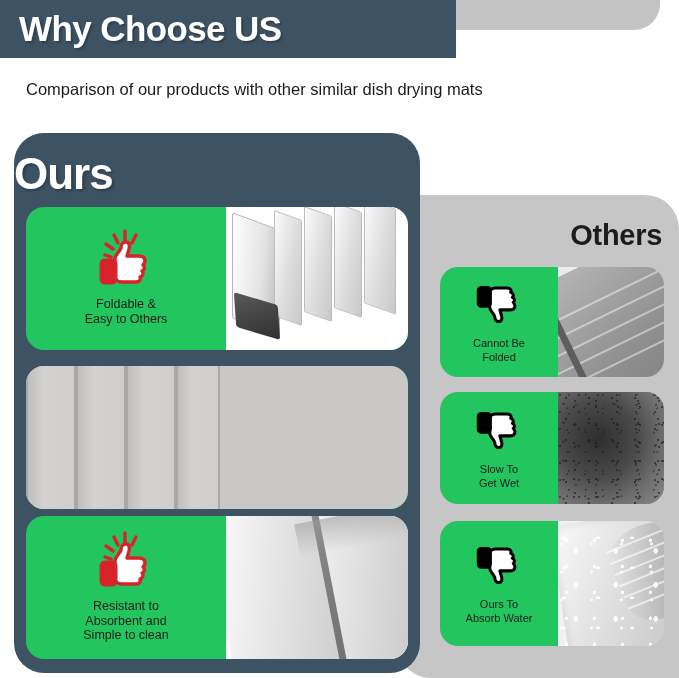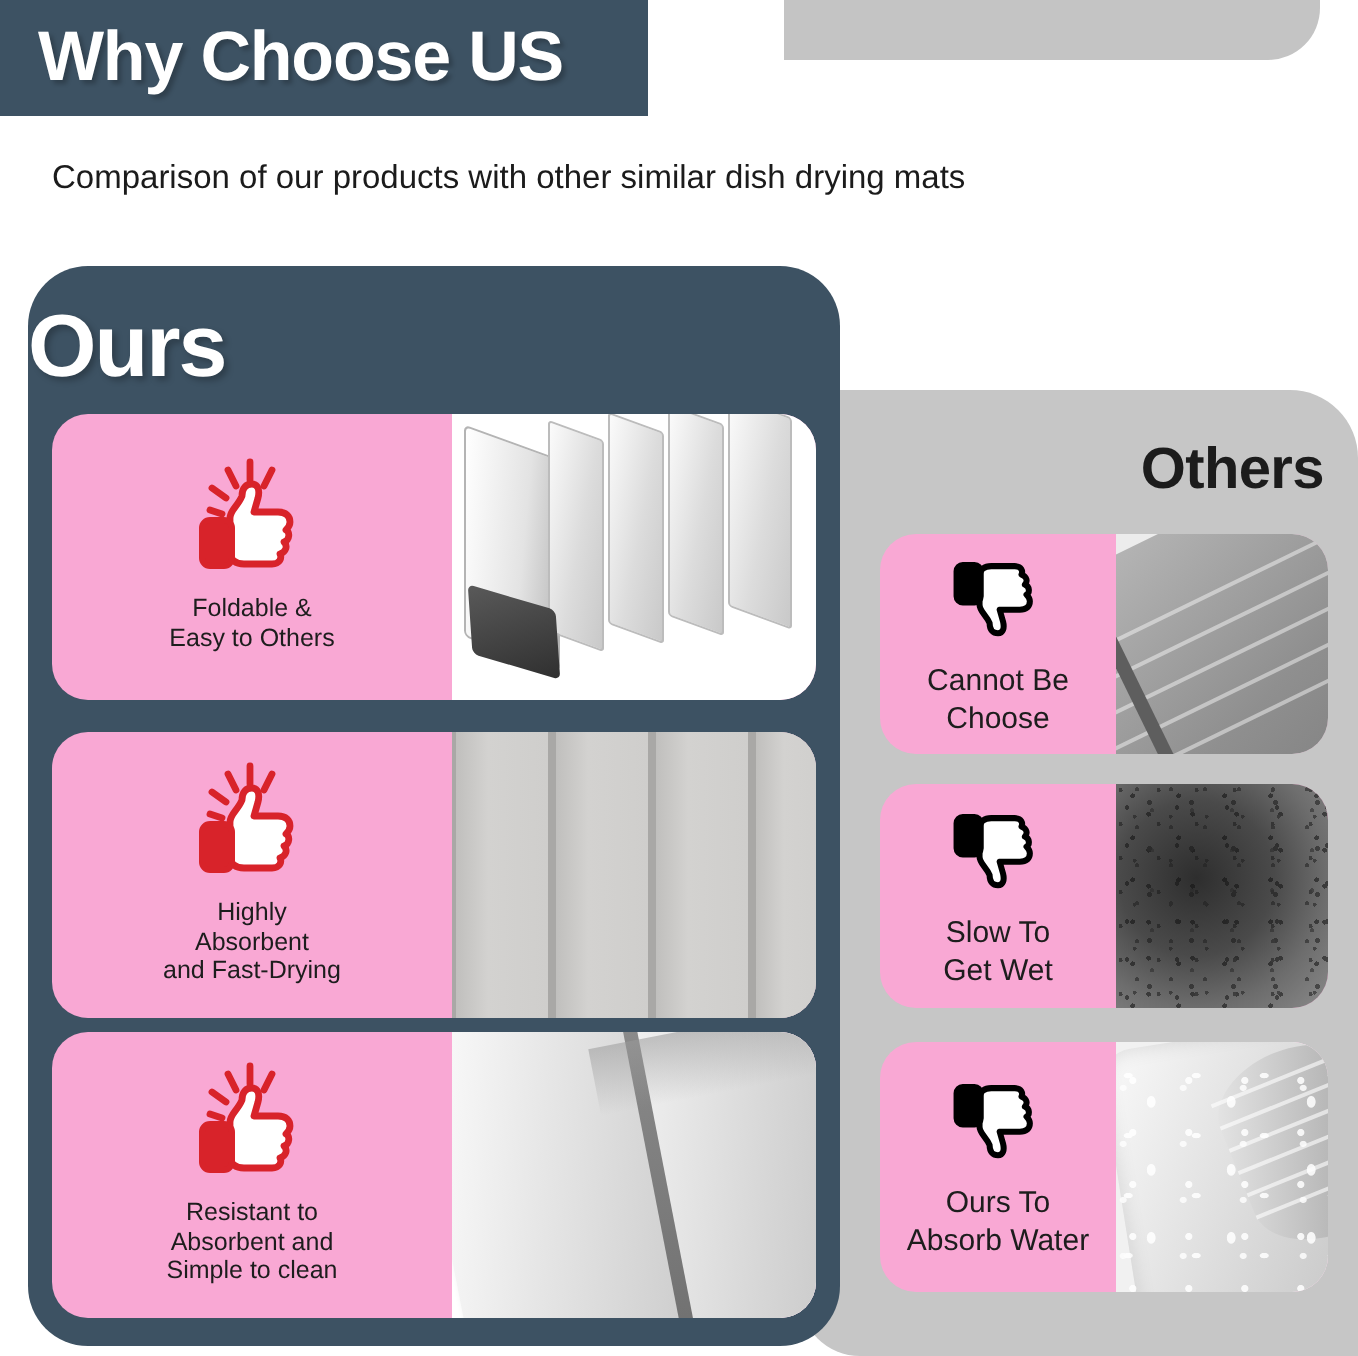--- a/index.html
+++ b/index.html
@@ -9,21 +9,21 @@
     font-family:"Liberation Sans", sans-serif;
     overflow:hidden;position:relative;
   }
 
   
   .header-band{
     position:absolute;left:392px;top:0;width:268px;height:30px;
     background:#c4c4c4;border-bottom-right-radius:26px;
   }
   .header-banner{
-    position:absolute;left:0;top:0;width:324px;height:58px;
+    position:absolute;left:0;top:0;width:456px;height:58px;
     background:#3d5263;
     display:flex;align-items:center;
   }
   .header-title{
     color:#ffffff;font-size:35px;font-weight:bold;
     letter-spacing:-0.6px;padding-left:19px;
     text-shadow:2px 2px 2px rgba(0,0,0,.22);
     white-space:nowrap;
   }
   .subtitle{
@@ -48,21 +48,21 @@
     border-bottom-right-radius:0px;border-bottom-left-radius:30px;
   }
   .others-title{
     position:absolute;left:22px;top:24px;width:240px;
     text-align:right;color:#1c1c1c;
     font-size:29px;font-weight:bold;letter-spacing:-0.3px;
   }
 
   
   .card{
-    position:absolute;background:#f9a8d4;border-radius:18px;
+    position:absolute;background:#22c55e;border-radius:18px;
     overflow:hidden;display:flex;align-items:stretch;
   }
   .ours-card{left:26px;width:382px;height:143px;}
   .ours-card.c1{top:207px;}
   .ours-card.c2{top:366px;}
   .ours-card.c3{top:516px;}
 
   .others-card{left:440px;width:224px;height:110px;}
   .others-card.o1{top:267px;}
   .others-card.o2{top:392px;height:112px;}
@@ -74,21 +74,21 @@
     box-sizing:border-box;
   }
   .ours-card .card-left{width:200px;padding:6px 4px 8px;}
   .others-card .card-left{width:118px;padding:4px 2px 6px;}
 
   .card-caption{
     text-align:center;color:#1d1d1d;line-height:1.18;
     margin-top:7px;
   }
   .ours-card .card-caption{font-size:12.5px;}
-  .others-card .card-caption{font-size:15px;line-height:1.25;}
+  .others-card .card-caption{font-size:11px;line-height:1.25;}
 
   .card-photo{flex:1 1 auto;position:relative;overflow:hidden;}
 
   
   .thumb{position:relative;}
   .thumb svg{display:block;}
 
   
   .ph{position:absolute;inset:0;}
 
@@ -245,66 +245,46 @@
       <div class="slab" style="left:48px;top:8px;width:26px;height:104px;"></div>
       <div class="slab" style="left:78px;top:4px;width:26px;height:104px;"></div>
       <div class="slab" style="left:108px;top:0px;width:26px;height:104px;"></div>
       <div class="slab" style="left:138px;top:-4px;width:30px;height:104px;"></div>
       <div class="dark-end"></div>
     </div>
   </div>
 </div>
 
 <div class="card ours-card c2">
+  <div class="card-photo">
+    <div class="ph mat-ribs">
+      <div class="rib" style="left:0px;width:46px;"></div>
+      <div class="rib" style="left:50px;width:46px;"></div>
+      <div class="rib" style="left:100px;width:46px;"></div>
+      <div class="rib" style="left:150px;width:40px;"></div>
+    </div>
+  </div>
+</div>
+
+<div class="card ours-card c3">
   <div class="card-left">
     <span class="thumb">
       <svg width="62" height="62" viewBox="0 0 62 62">
         <g stroke="#d8232a" stroke-width="3.4" stroke-linecap="round" fill="none">
           <line x1="30" y1="3" x2="30" y2="12"></line>
           <line x1="19" y1="7" x2="23" y2="15"></line>
           <line x1="41" y1="7" x2="37" y2="15"></line>
           <line x1="11" y1="16" x2="18" y2="21"></line>
           <line x1="10" y1="27" x2="16" y2="29"></line>
         </g>
         <path d="M26 20 c0-4 2-6 5-6 c3 0 4 3 3 7 l-2 7 l12 0 c4 0 6 2 6 5 c0 2 -1 3 -2 4 c2 1 2 5 -1 6 c2 2 1 5 -2 6 c1 2 0 5 -4 5 l-14 0 c-4 0 -7 -2 -7 -6 l0 -17 c0 -4 4 -6 6 -11 z" fill="#ffffff" stroke="#d8232a" stroke-width="3.4" stroke-linejoin="round"></path>
         <rect x="6" y="32" width="15" height="23" rx="4" fill="#d8232a" stroke="#d8232a" stroke-width="3"></rect>
       </svg>
     </span>
     <div class="card-caption">
-      <div>Highly</div>
-      <div>Absorbent</div>
-      <div>and Fast-Drying</div>
-    </div>
-  </div>
-  <div class="card-photo">
-    <div class="ph mat-ribs">
-      <div class="rib" style="left:0px;width:46px;"></div>
-      <div class="rib" style="left:50px;width:46px;"></div>
-      <div class="rib" style="left:100px;width:46px;"></div>
-      <div class="rib" style="left:150px;width:40px;"></div>
-    </div>
-  </div>
-</div>
-
-<div class="card ours-card c3">
-  <div class="card-left">
-    <span class="thumb">
-      <svg width="62" height="62" viewBox="0 0 62 62">
-        <g stroke="#d8232a" stroke-width="3.4" stroke-linecap="round" fill="none">
-          <line x1="30" y1="3" x2="30" y2="12"></line>
-          <line x1="19" y1="7" x2="23" y2="15"></line>
-          <line x1="41" y1="7" x2="37" y2="15"></line>
-          <line x1="11" y1="16" x2="18" y2="21"></line>
-          <line x1="10" y1="27" x2="16" y2="29"></line>
-        </g>
-        <path d="M26 20 c0-4 2-6 5-6 c3 0 4 3 3 7 l-2 7 l12 0 c4 0 6 2 6 5 c0 2 -1 3 -2 4 c2 1 2 5 -1 6 c2 2 1 5 -2 6 c1 2 0 5 -4 5 l-14 0 c-4 0 -7 -2 -7 -6 l0 -17 c0 -4 4 -6 6 -11 z" fill="#ffffff" stroke="#d8232a" stroke-width="3.4" stroke-linejoin="round"></path>
-        <rect x="6" y="32" width="15" height="23" rx="4" fill="#d8232a" stroke="#d8232a" stroke-width="3"></rect>
-      </svg>
-    </span>
-    <div class="card-caption">
       <div>Resistant to</div>
       <div>Absorbent and</div>
       <div>Simple to clean</div>
     </div>
   </div>
   <div class="card-photo">
     <div class="ph mat-light">
       <div class="panelA"></div>
       <div class="panelB"></div>
       <div class="seam"></div>
@@ -316,21 +296,21 @@
 <div class="card others-card o1">
   <div class="card-left">
     <span class="thumb">
       <svg width="52" height="52" viewBox="0 0 62 62">
         <path d="M26 46 c0 4 2 6 5 6 c3 0 4 -3 3 -7 l-2 -7 l12 0 c4 0 6 -2 6 -5 c0 -2 -1 -3 -2 -4 c2 -1 2 -5 -1 -6 c2 -2 1 -5 -2 -6 c1 -2 0 -5 -4 -5 l-14 0 c-4 0 -7 2 -7 6 l0 17 c0 4 4 6 6 11 z" fill="#ffffff" stroke="#000000" stroke-width="3.6" stroke-linejoin="round"></path>
         <rect x="6" y="11" width="15" height="23" rx="4" fill="#000000" stroke="#000000" stroke-width="3"></rect>
       </svg>
     </span>
     <div class="card-caption">
       <div>Cannot Be</div>
-      <div>Choose</div>
+      <div>Folded</div>
     </div>
   </div>
   <div class="card-photo">
     <div class="ph mat-flat">
       <div class="slabq"></div>
       <div class="ln" style="top:18px;"></div>
       <div class="ln" style="top:36px;"></div>
       <div class="ln" style="top:54px;"></div>
       <div class="ln" style="top:72px;"></div>
       <div class="ln" style="top:90px;"></div>

